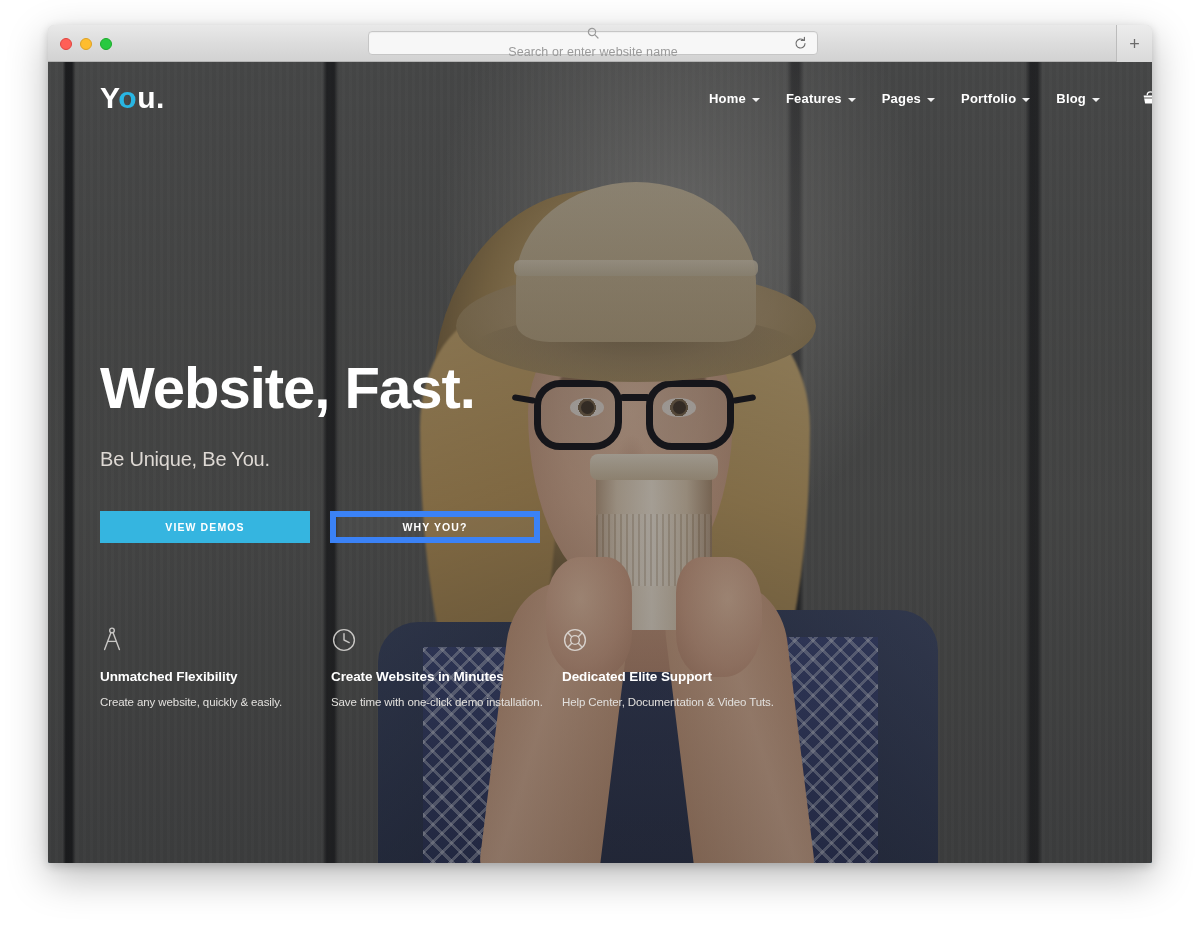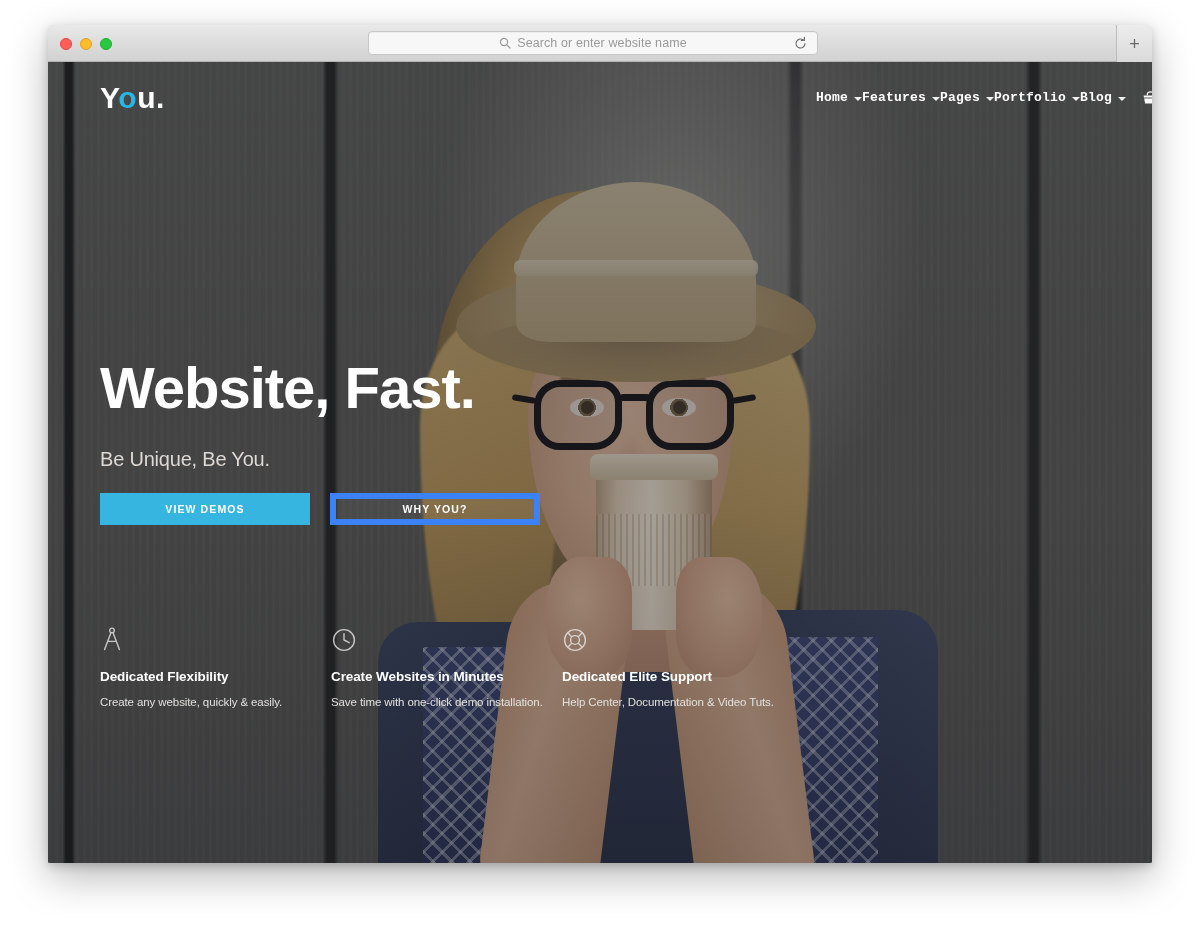--- a/index.html
+++ b/index.html
@@ -61,20 +61,21 @@
     justify-content: center;
     box-shadow: inset 0 1px 1px rgba(0,0,0,0.04);
   }
   .addr-inner {
     display: flex;
     align-items: center;
     gap: 6px;
     color: #9a9a9a;
     font-size: 12.5px;
     letter-spacing: 0.1px;
+    flex-direction: column;
   }
   .addr-inner svg { display: block; }
   .reload-btn {
     position: absolute;
     right: 9px;
     top: 4px;
     width: 15px;
     height: 15px;
   }
 
@@ -334,22 +335,22 @@
     font-weight: 700;
     color: #ffffff;
     letter-spacing: 0.5px;
     line-height: 1;
   }
   .logo .accent { color: #29b6e3; }
 
   .nav {
     margin-left: auto;
     display: flex;
-    align-items: flex-start;
-    font-family: Liberation Mono, monospace;
+    align-items: flex-end;
+    gap: 26px;
   }
   .nav-item {
     display: flex;
     align-items: center;
     gap: 6px;
     color: #ffffff;
     font-size: 13px;
     font-weight: 700;
     letter-spacing: 0.2px;
     white-space: nowrap;
@@ -383,21 +384,21 @@
   .headline .accent { color: #2fb8e6; }
   .subheadline {
     margin-top: 29px;
     color: #ded9d4;
     font-size: 20px;
     font-weight: 400;
     letter-spacing: -0.2px;
   }
 
   .cta-row {
-    margin-top: 22px;
+    margin-top: 40px;
     display: flex;
     gap: 20px;
   }
   .btn {
     height: 32px;
     display: flex;
     align-items: center;
     justify-content: center;
     font-size: 10.5px;
     font-weight: 700;
@@ -576,21 +577,21 @@
 
       <div class="feature">
         <div class="feature-icon">
           <svg width="24" height="26" viewBox="0 0 24 26">
             <circle cx="12" cy="3.4" r="2.3" fill="none" stroke="#e6e4e1" stroke-width="1.4"></circle>
             <path d="M11 5.6 L4.6 22.6" fill="none" stroke="#e6e4e1" stroke-width="1.4" stroke-linecap="round"></path>
             <path d="M13 5.6 L19.4 22.6" fill="none" stroke="#e6e4e1" stroke-width="1.4" stroke-linecap="round"></path>
             <line x1="7.8" y1="14.4" x2="16.2" y2="14.4" stroke="#e6e4e1" stroke-width="1.3"></line>
           </svg>
         </div>
-        <div class="feature-title">Dedicated Flexibility</div>
+        <div class="feature-title">Unmatched Flexibility</div>
         <div class="feature-desc">Create any website, quickly &amp; easily.</div>
       </div>
 
       <div class="feature">
         <div class="feature-icon">
           <svg width="26" height="26" viewBox="0 0 26 26">
             <circle cx="13" cy="13" r="10.4" fill="none" stroke="#e6e4e1" stroke-width="1.4"></circle>
             <path d="M13 6.6 L13 13 L18.2 15.6" fill="none" stroke="#e6e4e1" stroke-width="1.4" stroke-linecap="round" stroke-linejoin="round"></path>
           </svg>
         </div>

